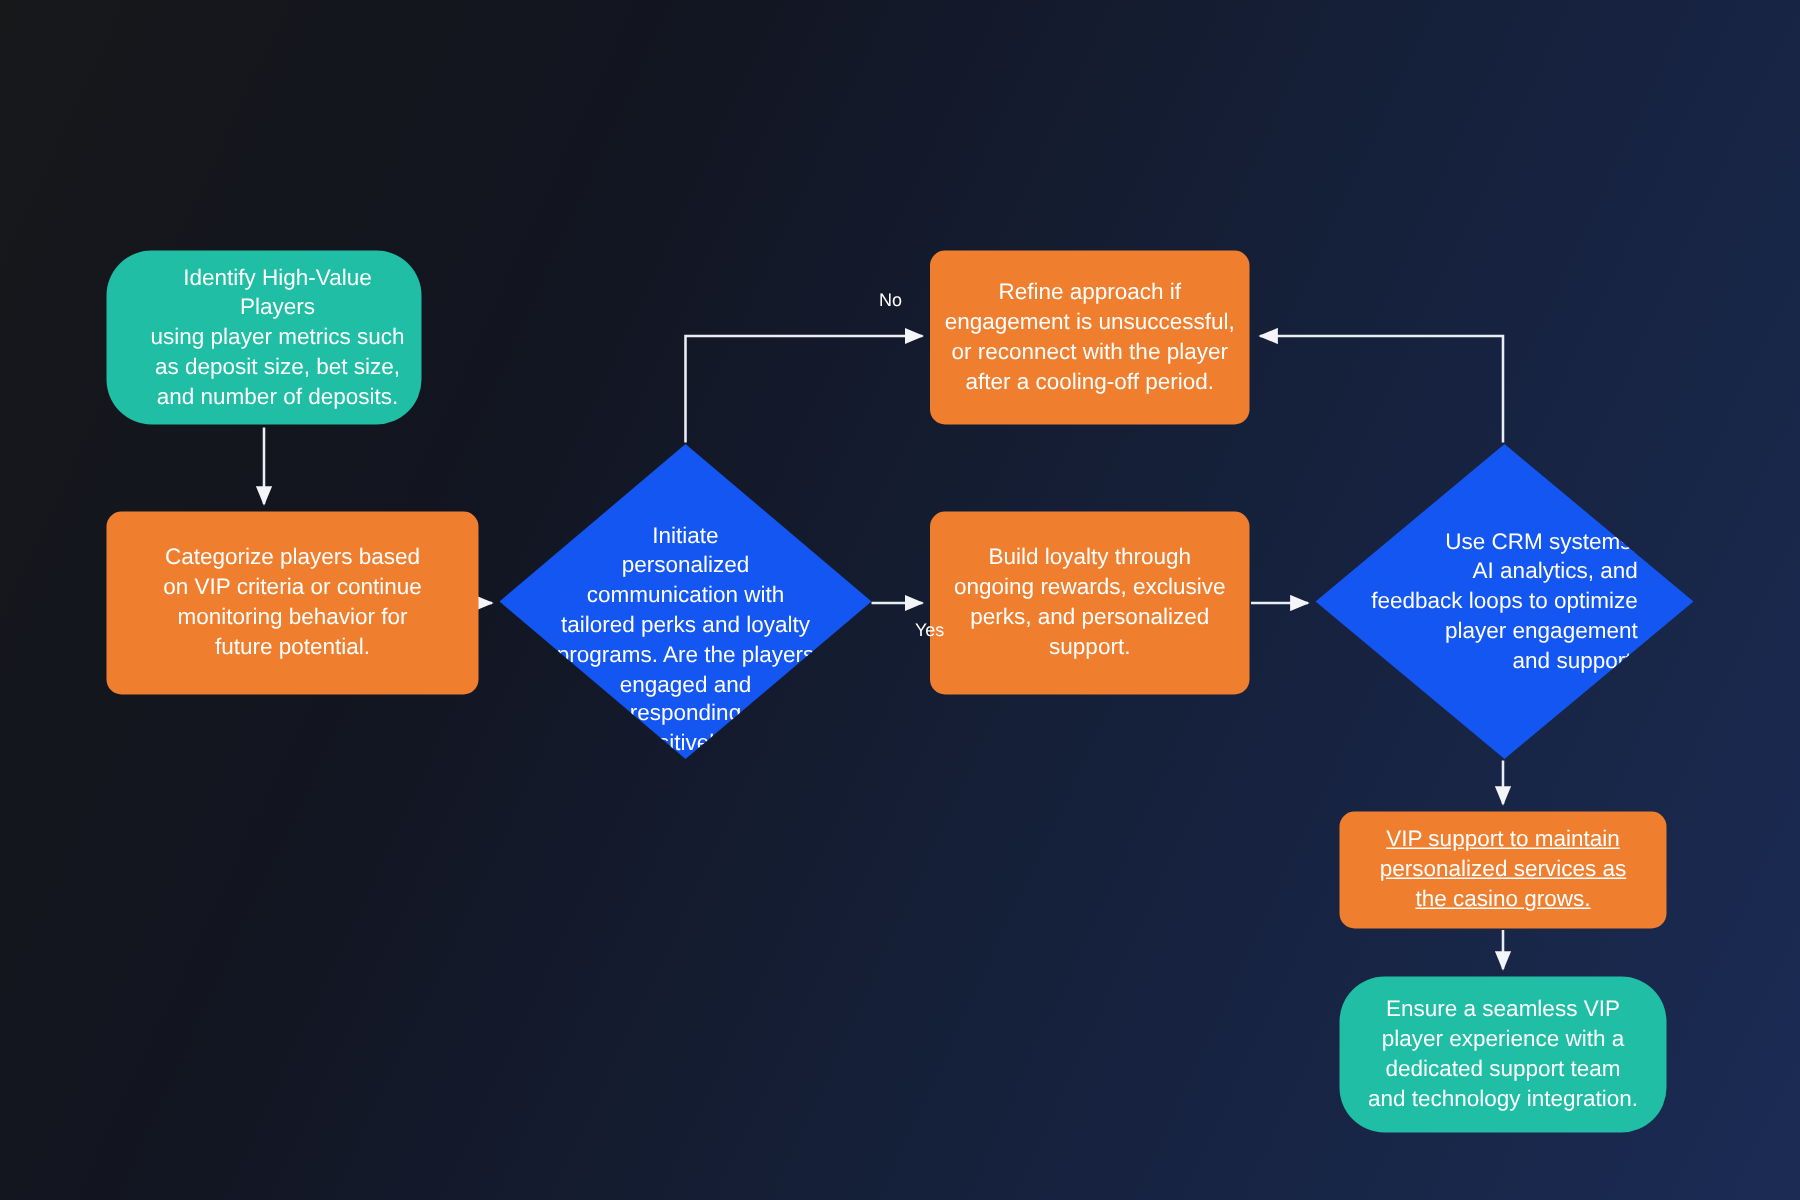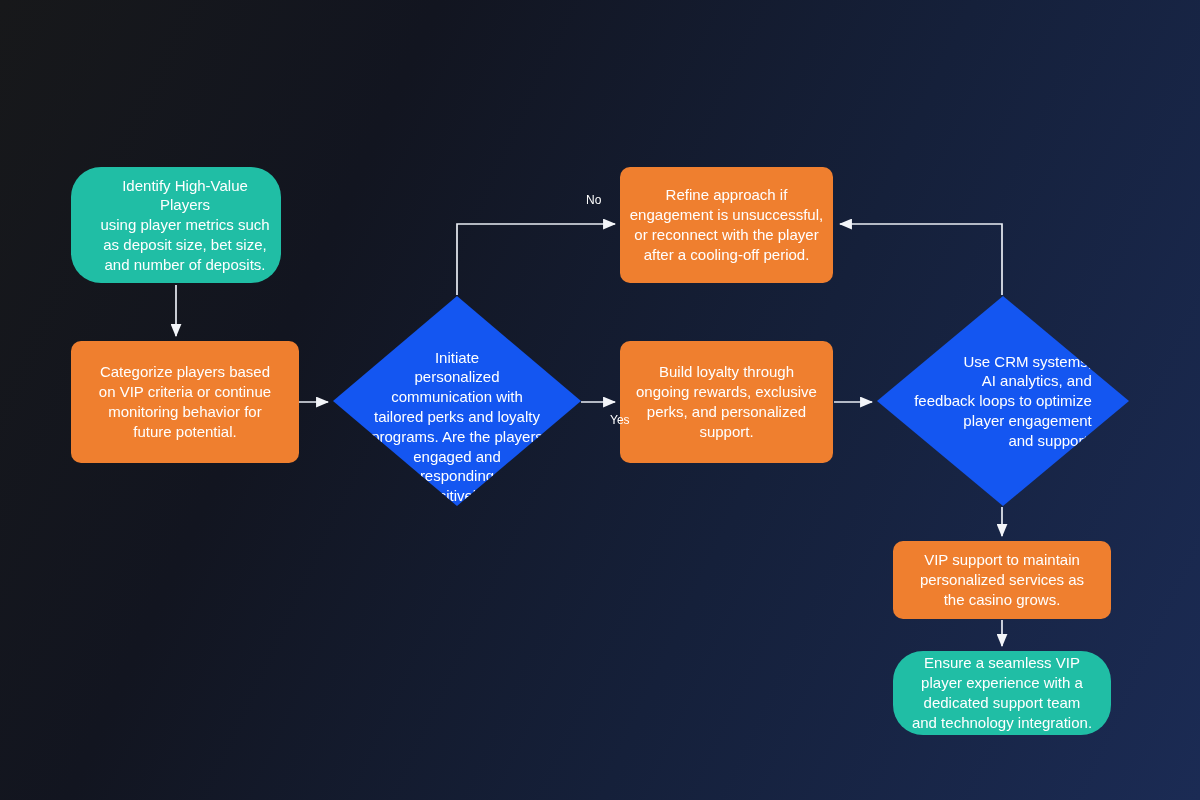--- a/index.html
+++ b/index.html
@@ -56,27 +56,27 @@
   .teal   { background: #20bea5; border-radius: 30px; }
   .orange { background: #ef7f2f; border-radius: 10px; }
   .diamond {
     background: #1456f1;
     clip-path: polygon(50% 0%, 100% 50%, 50% 100%, 0% 50%);
     border-radius: 0;
     padding: 0 14px;
   }
 
   #node-identify   { left: 71px;  top: 167px; width: 210px; height: 116px; padding-left: 26px; }
-  #node-categorize { left: 71px;  top: 341px; width: 228px; height: 122px; }
+  #node-categorize { left: 71px;  top: 341px; width: 248px; height: 122px; }
   #node-initiate   { left: 333px; top: 296px; width: 248px; height: 210px; align-items: flex-end; }
   #node-refine     { left: 620px; top: 167px; width: 213px; height: 116px; }
   #node-build      { left: 620px; top: 341px; width: 213px; height: 122px; }
   #node-crm        { left: 877px; top: 296px; width: 252px; height: 210px; text-align: right; }
-  #node-vip        { left: 893px; top: 541px; width: 218px; height: 78px;  }
-  #node-ensure     { left: 893px; top: 651px; width: 218px; height: 84px;  }
+  #node-vip        { left: 893px; top: 541px; width: 218px; height: 78px; text-decoration: underline;  }
+  #node-ensure     { left: 893px; top: 651px; width: 218px; height: 104px;  }
 
   
   .edge-label {
     position: absolute;
     color: #ffffff;
     font-size: 12px;
   }
   #label-no  { left: 586px; top: 193px; }
   #label-yes { left: 610px; top: 413px; }
 

